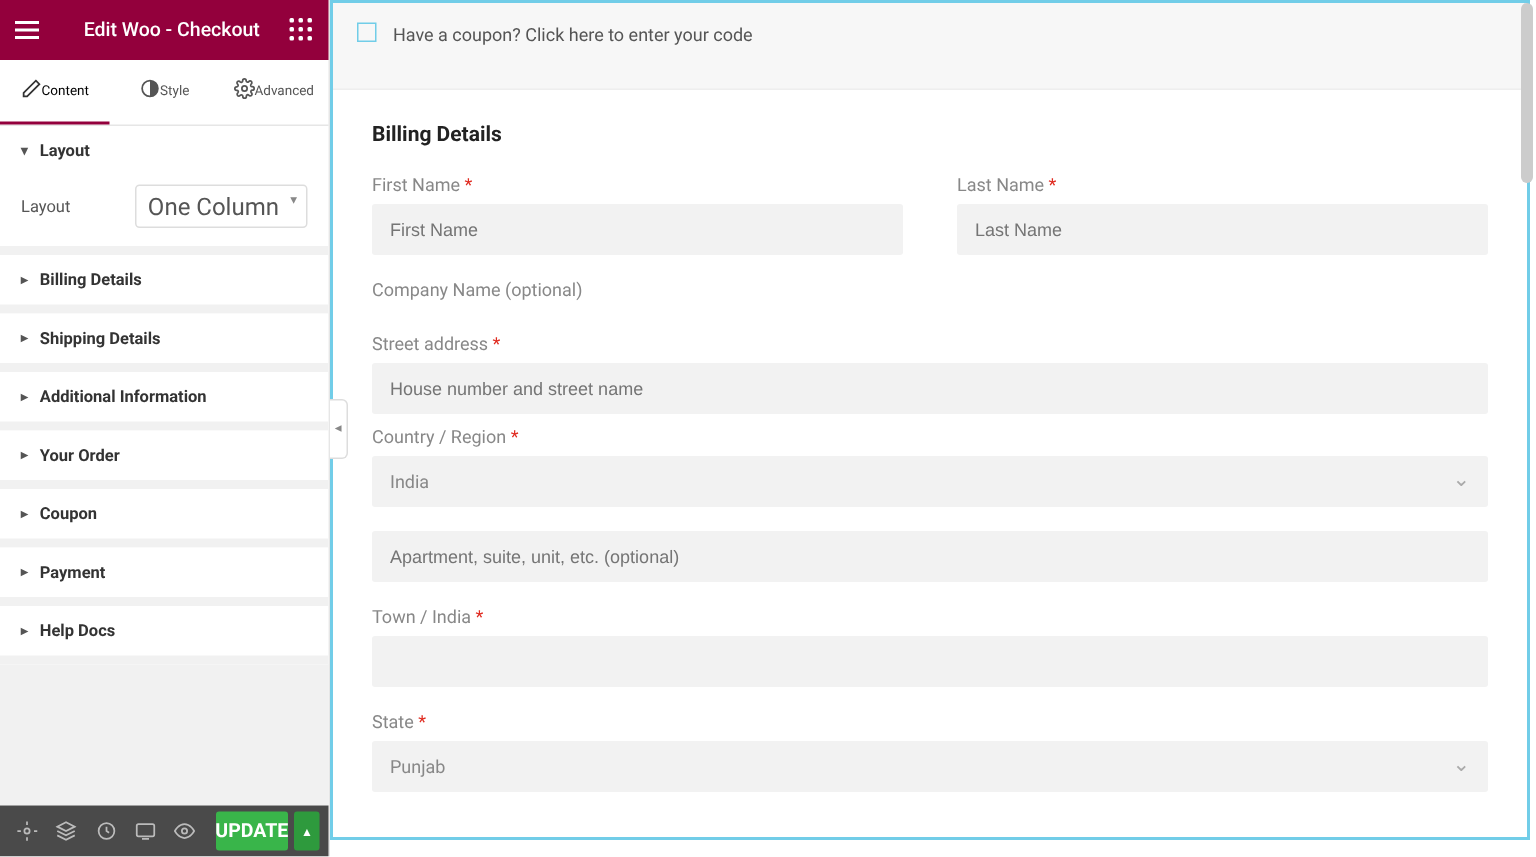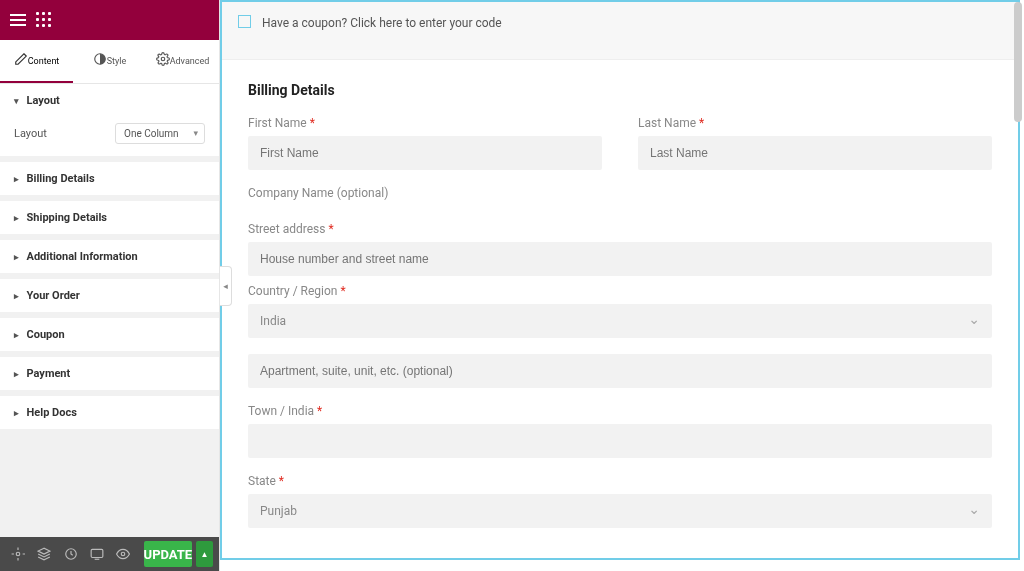--- a/index.html
+++ b/index.html
@@ -102,21 +102,21 @@
     display:flex;
     align-items:center;
     justify-content:space-between;
     font-size:11px;
     color:#555;
   }
   .select {
     border:1px solid #ddd;
     border-radius:3px;
     padding:4px 18px 4px 8px;
-    font-size:10px;
+    font-size:16px;
     background:#fff;
     position:relative;
     min-width:90px;
     cursor:pointer;
   }
   .select::after {
     content:"▾";
     position:absolute;
     right:6px;
     top:4px;
@@ -338,20 +338,21 @@
 
 <div class="app">
 
   <div class="sidebar">
     <div class="sidebar-header">
       <div class="burger">
         <span></span>
           <span></span>
           <span></span>
       </div>
+      <div class="sidebar-title">Edit Woo - Checkout</div>
       <div class="apps-icon">
         <span></span>
           <span></span>
           <span></span>
         <span></span>
           <span></span>
           <span></span>
         <span></span>
           <span></span>
           <span></span>

